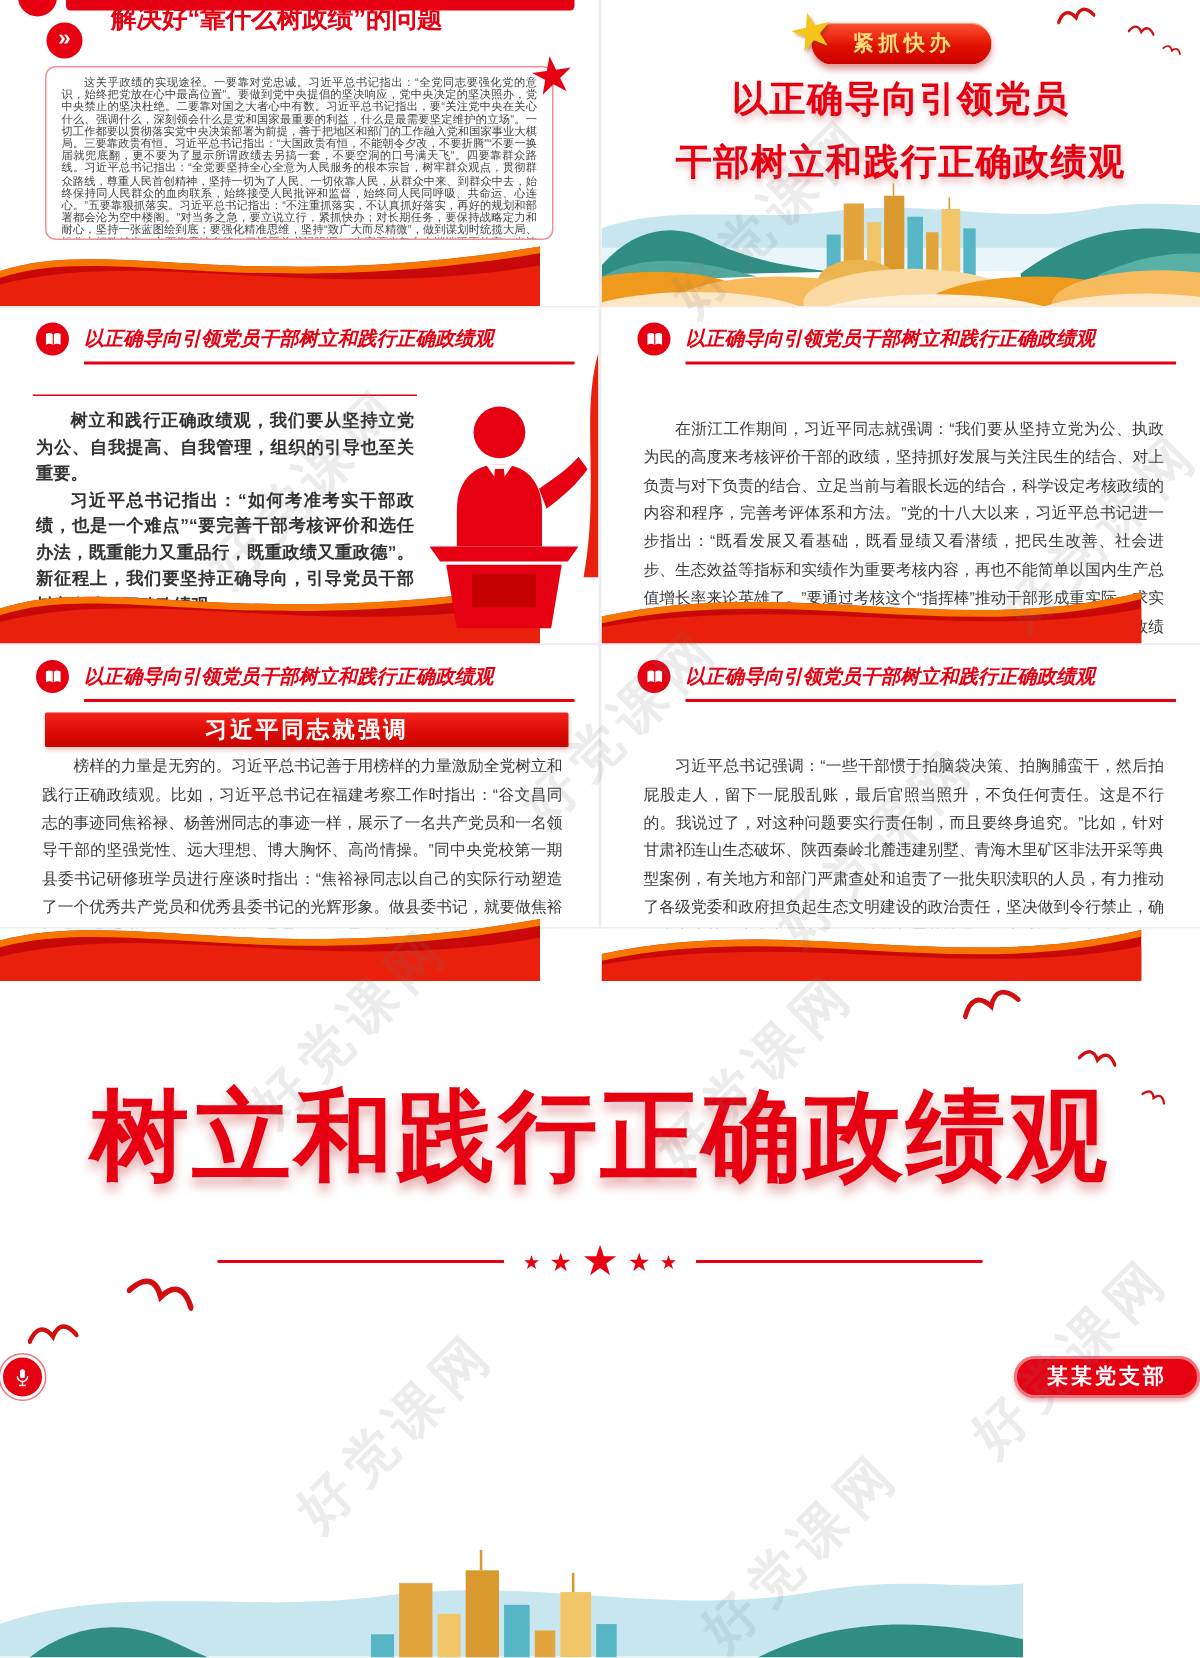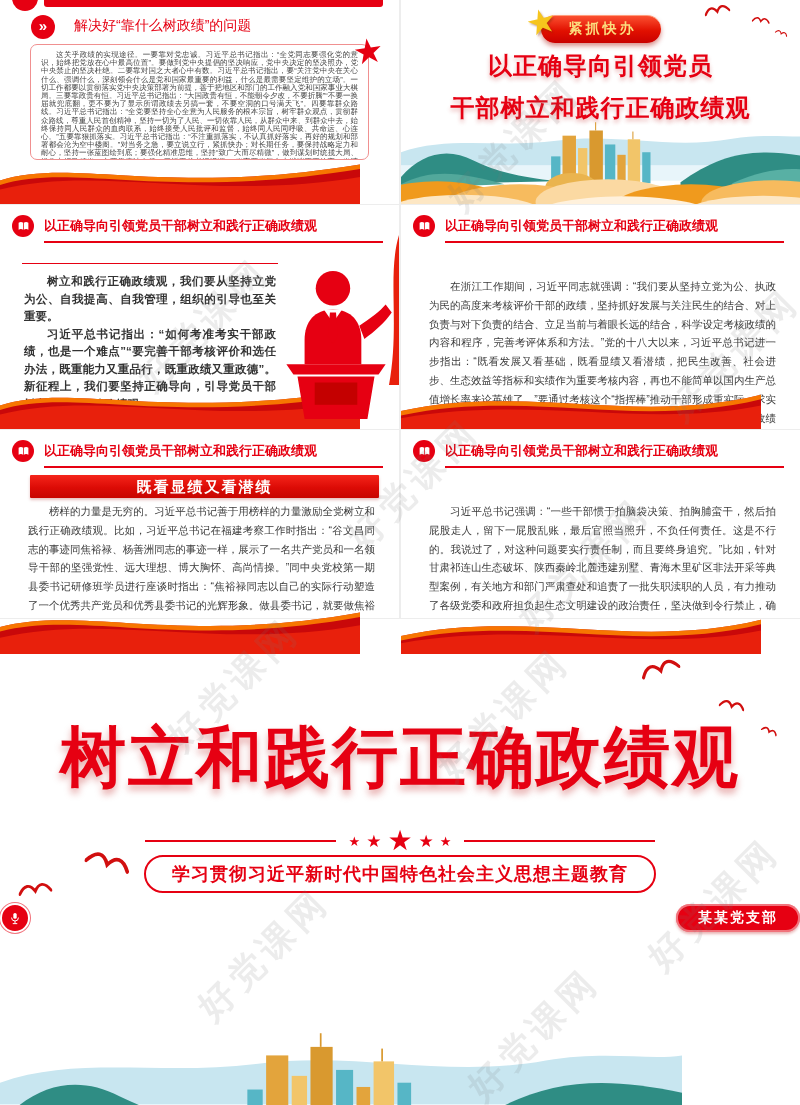--- a/index.html
+++ b/index.html
@@ -8,21 +8,21 @@
   .slide{position:absolute;background:#fff;overflow:hidden;outline:1px solid #ededed;}
   #s1{left:0;top:0;width:399px;height:204px;}
   #s2{left:401px;top:0;width:399px;height:204px;}
   #s3{left:0;top:205px;width:399px;height:224px;}
   #s4{left:401px;top:205px;width:399px;height:224px;}
   #s5{left:0;top:430px;width:399px;height:224px;}
   #s6{left:401px;top:430px;width:399px;height:224px;}
   #s7{left:0;top:619px;width:800px;height:549px;}
 
   
-  .chdr{position:absolute;top:9px;left:12px;right:14px;height:26px;}
+  .chdr{position:absolute;top:9px;left:24px;right:14px;height:26px;font-style:italic;}
   .chdr-ico{position:absolute;left:0;top:1px;width:22px;height:22px;border-radius:50%;
             background:#e60012;display:flex;align-items:center;justify-content:center;}
   .chdr-txt{position:absolute;left:32px;top:0;line-height:24px;font-size:13px;font-weight:bold;
             color:#e60012;white-space:nowrap;}
   .chdr-line{position:absolute;left:32px;right:2px;bottom:-3px;height:2px;background:#e60012;}
 
   
   .banner{position:absolute;top:45px;left:30px;right:18px;height:23px;border-radius:1px;
           background:linear-gradient(180deg,#f5251b 0%,#dc0b06 55%,#c70500 100%);
           color:#fff;font-size:15px;font-weight:bold;text-align:center;line-height:23px;
@@ -35,21 +35,21 @@
   .edgeband{position:absolute;right:0;top:30px;bottom:40px;width:15px;z-index:0;pointer-events:none;}
 
   
   .s1-topcircle{position:absolute;top:-15px;left:12px;width:26px;height:26px;border-radius:50%;
                 background:#e60012;}
   .s1-topbar{position:absolute;top:0;left:44px;right:16px;height:7px;background:#e60012;
              border-radius:0 0 3px 3px;}
   .s1-chev{position:absolute;left:31px;top:15px;width:24px;height:24px;border-radius:50%;
            background:#e60012;color:#fff;font-size:15px;font-weight:bold;text-align:center;
            line-height:22px;}
-  .s1-title{position:absolute;left:74px;top:17px;font-size:14px;font-weight:normal;color:#e60012;}
+  .s1-title{position:absolute;left:74px;top:1px;font-size:17px;font-weight:bold;color:#e60012;}
   .s1-box{position:absolute;left:30px;right:30px;top:44px;bottom:44px;border:1px solid #f09090;
           border-radius:7px;padding:6px 10px;box-sizing:border-box;font-size:7.5px;
           line-height:8.2px;color:#444;text-align:justify;text-indent:2em;overflow:hidden;}
   .s1-star{position:absolute;right:16px;top:34px;font-size:34px;line-height:34px;color:#e60012;
            z-index:2;transform:rotate(-8deg);}
 
   
   .badge-wrap{position:absolute;top:15px;left:0;right:0;display:flex;justify-content:center;}
   .badge{position:relative;background:linear-gradient(180deg,#fb5030 0%,#e11000 55%,#c90000 100%);
          border-radius:15px;padding:4px 24px 5px 28px;color:#fbdd7e;font-size:14px;
@@ -221,21 +221,21 @@
     <div class="chdr">
       <div class="chdr-ico">
         <svg viewBox="0 0 24 24" width="13" height="13">
             <path d="M3 5c3.2-1.8 6-1.6 9 .6 3-2.2 5.8-2.4 9-.6v13c-3.2-1.8-6-1.6-9 .6-3-2.2-5.8-2.4-9-.6z" fill="#fff"></path>
             <rect x="11.3" y="5" width="1.4" height="13.6" fill="#e60012"></rect>
           </svg>
       </div>
       <div class="chdr-txt">以正确导向引领党员干部树立和践行正确政绩观</div>
       <div class="chdr-line"></div>
     </div>
-    <div class="banner" style="right:20px;">既看显绩又看潜绩</div>
+    <div class="banner" style="right:20px;">习近平同志就强调</div>
     <div class="bodytxt">榜样的力量是无穷的。习近平总书记善于用榜样的力量激励全党树立和践行正确政绩观。比如，习近平总书记在福建考察工作时指出：“谷文昌同志的事迹同焦裕禄、杨善洲同志的事迹一样，展示了一名共产党员和一名领导干部的坚强党性、远大理想、博大胸怀、高尚情操。”同中央党校第一期县委书记研修班学员进行座谈时指出：“焦裕禄同志以自己的实际行动塑造了一个优秀共产党员和优秀县委书记的光辉形象。做县委书记，就要做焦裕禄式的县委书记。”好的榜样，是最好的引导。我们一定要发挥榜样的作用，让广大党员干部自觉学习先进、争当先进，在感动中行动，自觉做正确政绩观的践行者。</div>
     <svg class="ribbon" viewBox="0 0 400 60" preserveAspectRatio="none">
       <path d="M0,30 C90,6 200,50 400,14 L400,60 L0,60 Z" fill="#c9080a"></path>
       <path d="M0,42 C120,14 240,56 400,28 L400,60 L0,60 Z" fill="#e8200c"></path>
       <path d="M0,30 C90,6 200,50 400,14 L400,19 C200,55 90,11 0,35 Z" fill="#ff8a00" opacity="0.85"></path>
     </svg>
   </div>
 
   <div id="s6" class="slide">
     <div class="chdr">
@@ -280,23 +280,20 @@
       <div class="stars">
         <span class="st st-s">★</span>
         <span class="st st-m">★</span>
         <span class="st st-l">★</span>
         <span class="st st-m">★</span>
         <span class="st st-s">★</span>
       </div>
       <div class="dl"></div>
     </div>
 
-    <div class="s7-pill-wrap">
-      <span class="s7-pill">学习贯彻习近平新时代中国特色社会主义思想主题教育</span>
-    </div>
 
     <div class="orgrow">
       <div class="micbtn">
         <svg viewBox="0 0 16 20" width="10" height="13">
           <rect x="5.3" y="1" width="5.4" height="9.5" rx="2.7" fill="#fff"></rect>
           <path d="M2.5 8.5 a5.5 5.5 0 0 0 11 0" stroke="#fff" stroke-width="1.6" fill="none"></path>
           <rect x="7.2" y="14" width="1.6" height="3.4" fill="#fff"></rect>
           <rect x="4.4" y="17.4" width="7.2" height="1.6" fill="#fff"></rect>
         </svg>
       </div>

